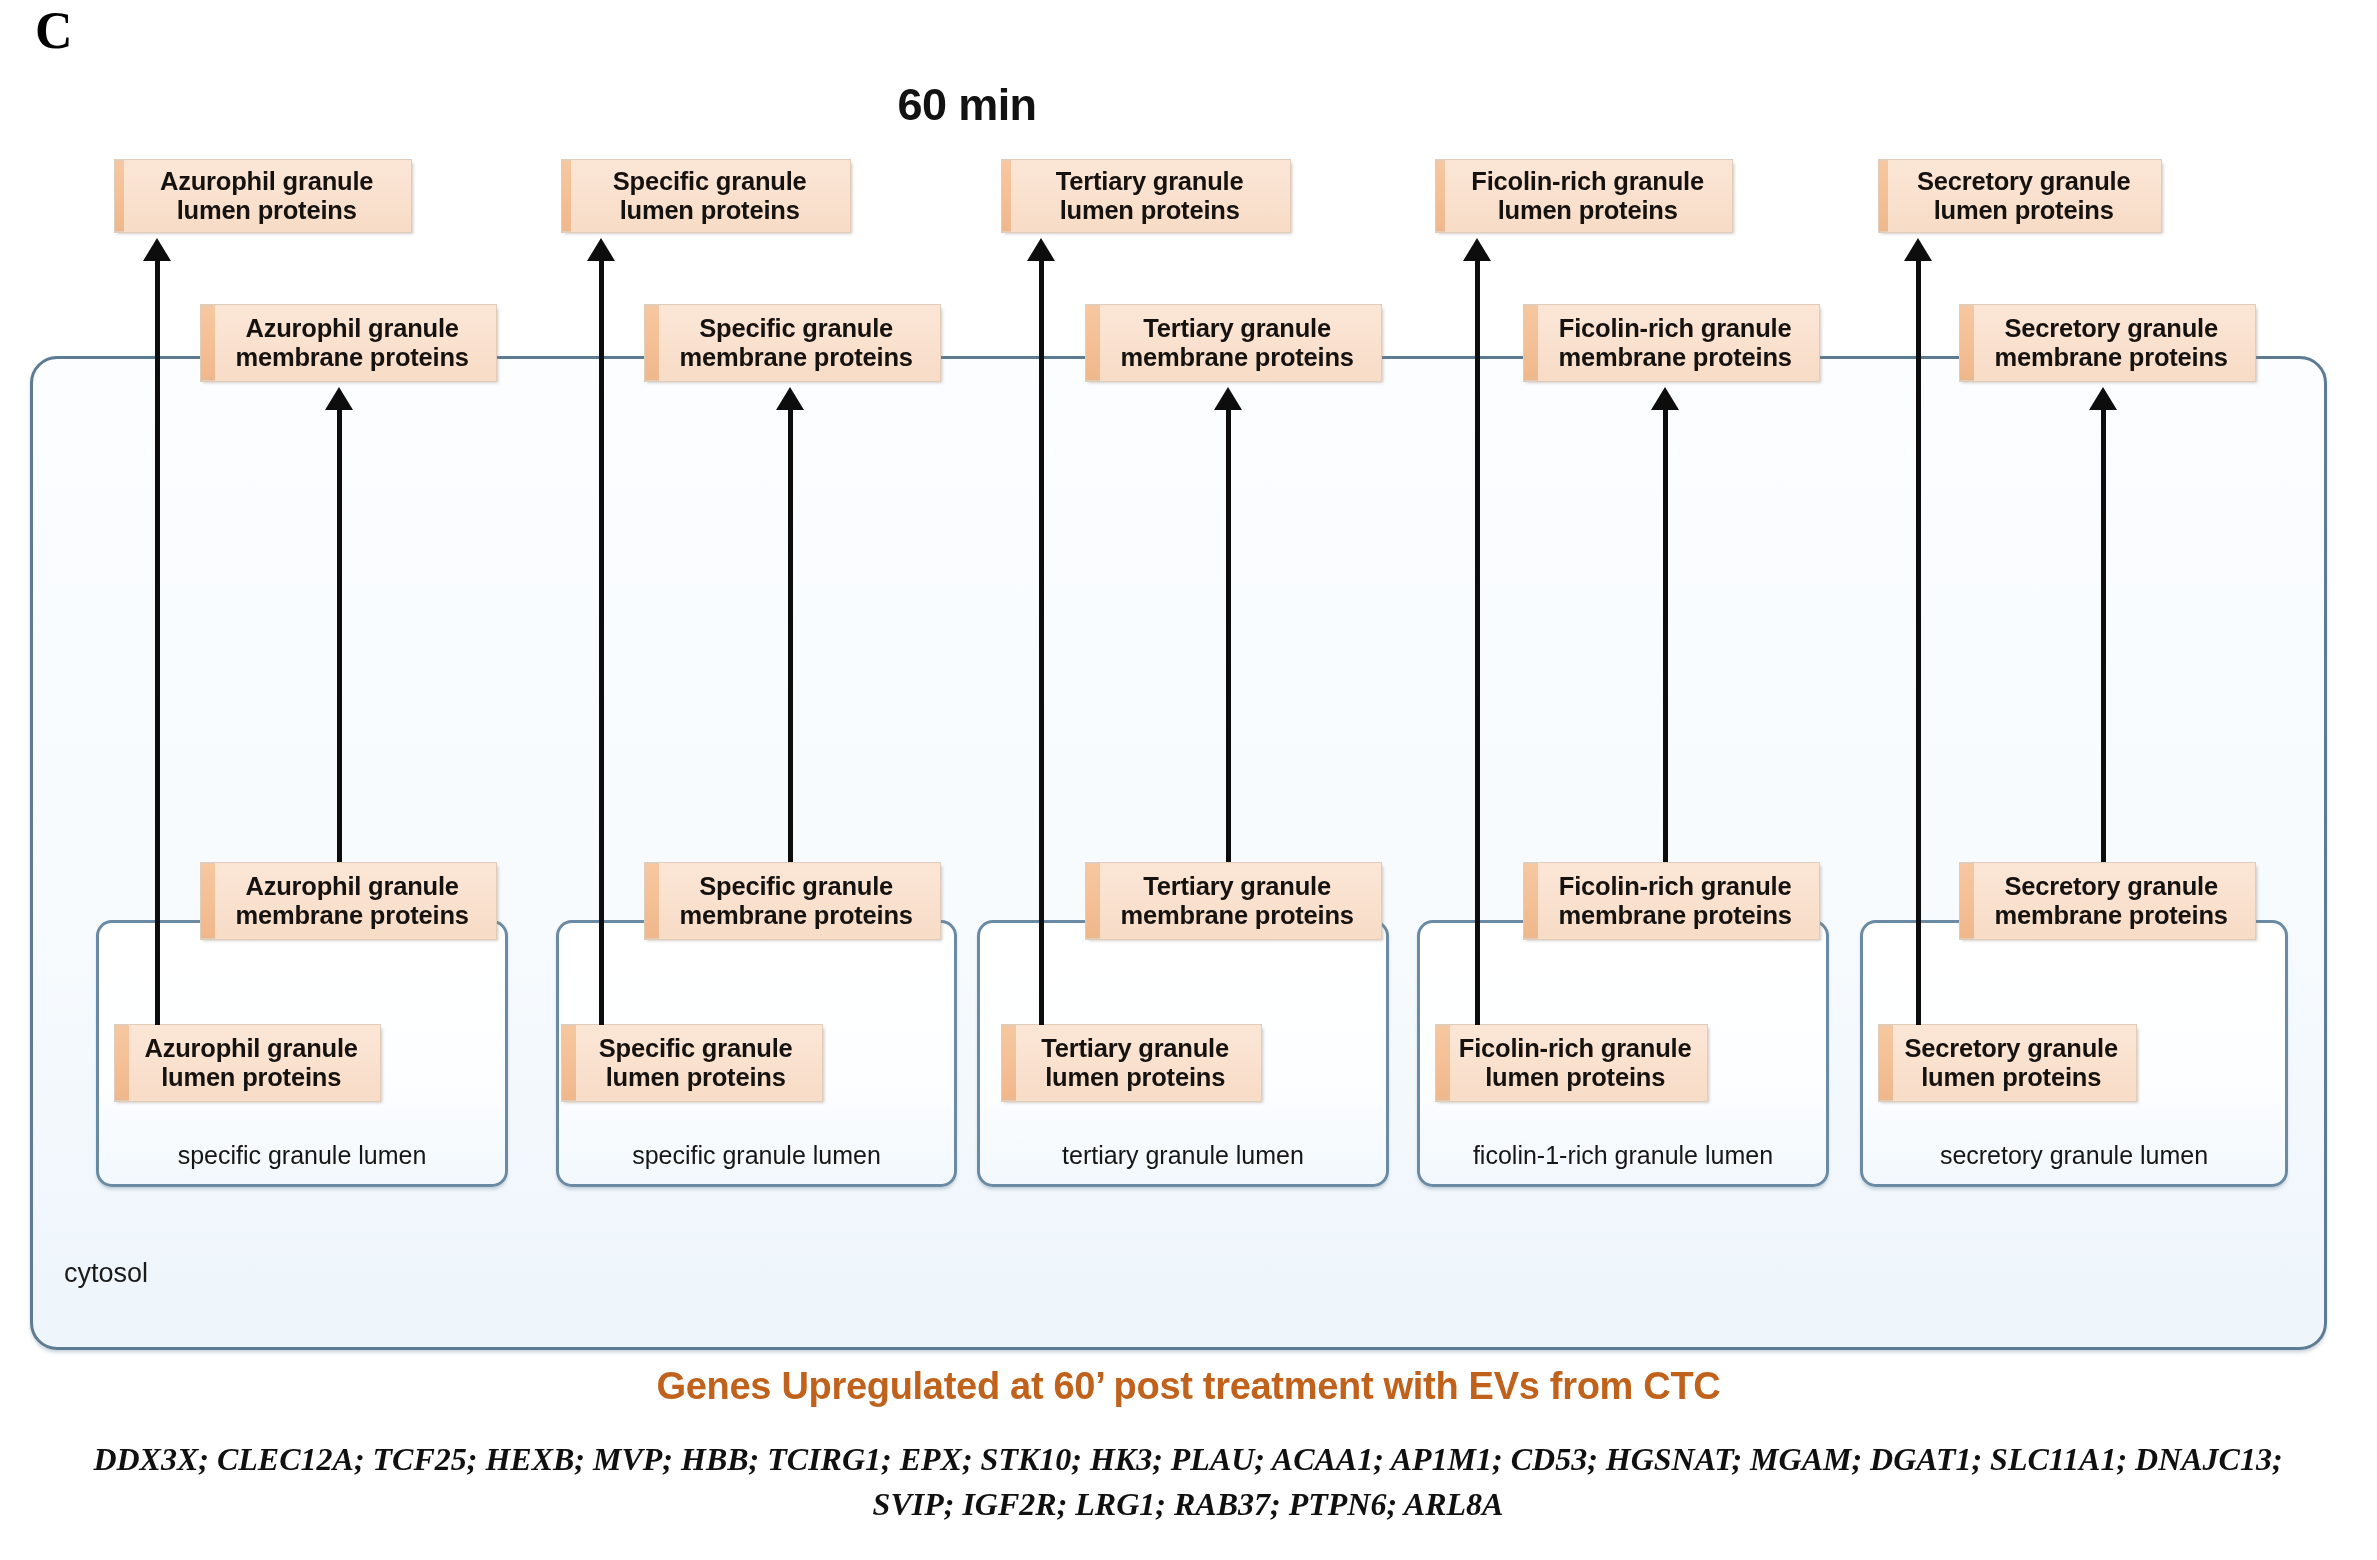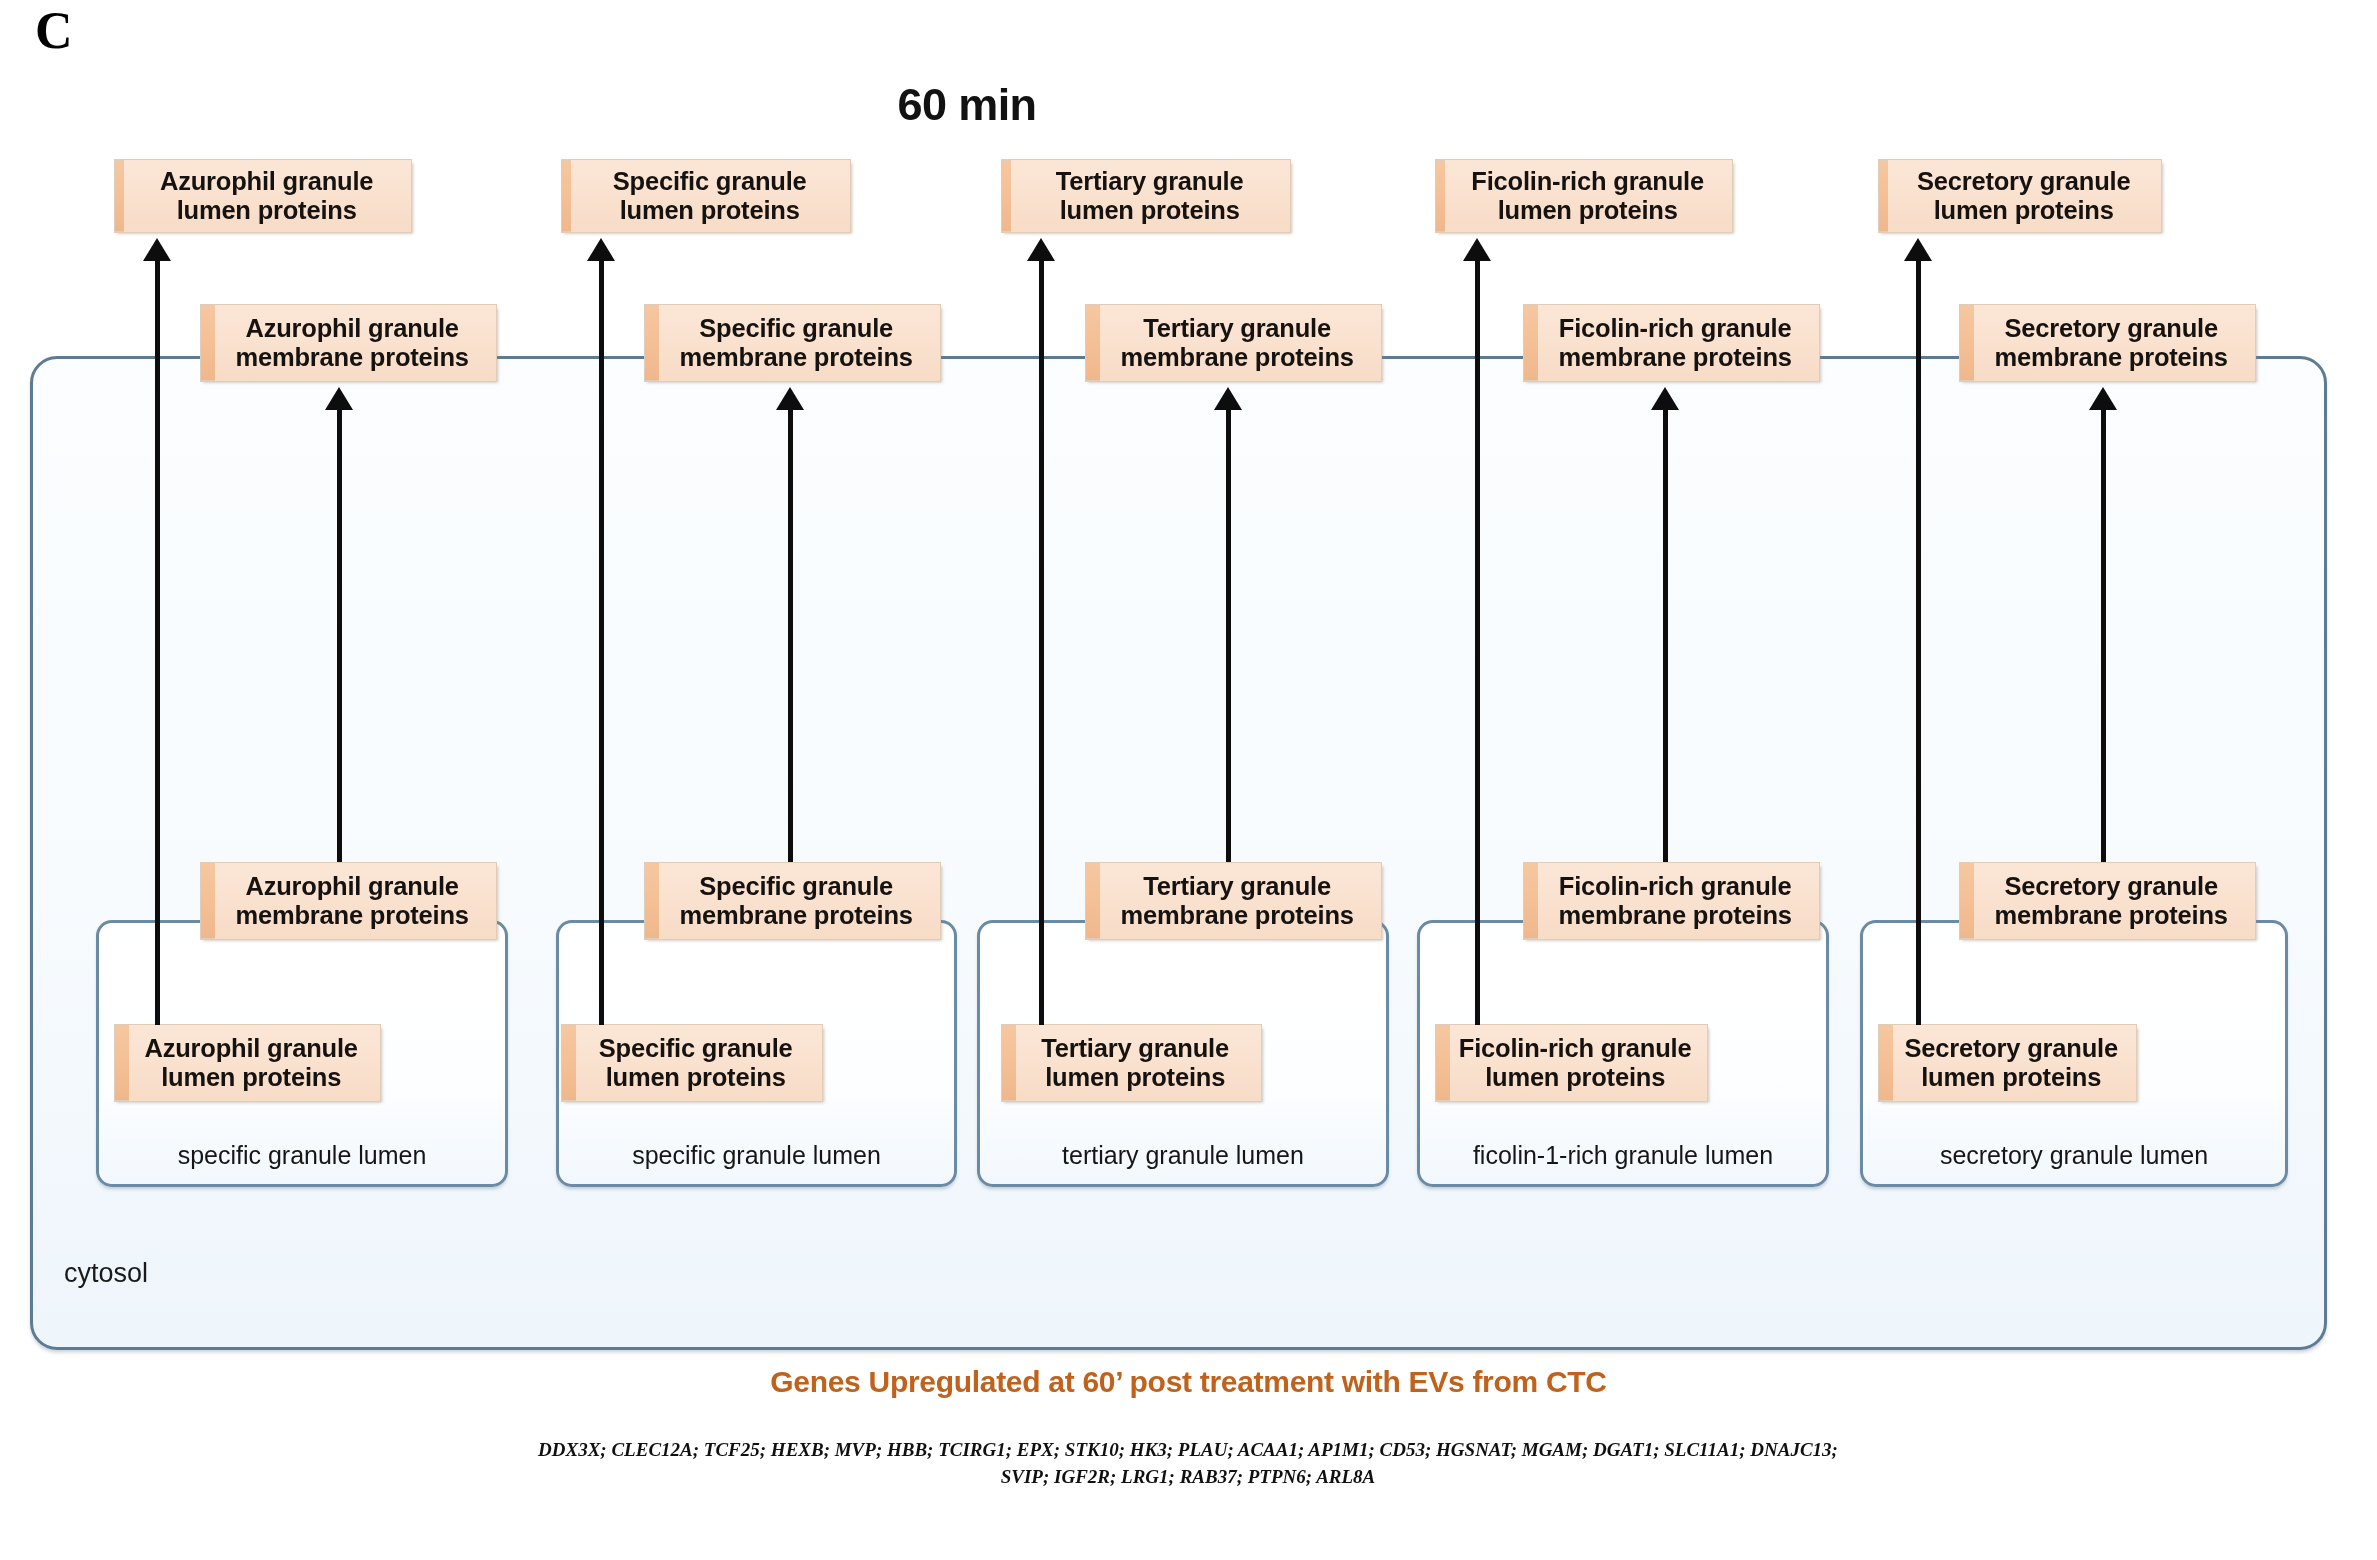--- a/index.html
+++ b/index.html
@@ -80,30 +80,30 @@
     transform:translateX(-50%);
     width:0;height:0;
     border-left:14px solid transparent;
     border-right:14px solid transparent;
     border-bottom:23px solid #0d0d0d;
   }
 
   
   .genes-caption{
     position:absolute;left:0;top:1365px;width:2377px;text-align:center;
-    font-size:30px;font-weight:700;color:#c0621c;
+    font-size:38px;font-weight:700;color:#c0621c;
     font-family:"Liberation Sans", sans-serif;
     letter-spacing:-0.3px;
   }
   .genes-list{
     position:absolute;left:48px;top:1437px;width:2280px;
     text-align:center;
     font-family:"Liberation Serif", serif;
     font-style:italic;font-weight:700;
-    font-size:19px;color:#101010;line-height:1.42;
+    font-size:32px;color:#101010;line-height:1.42;
   }
 </style>
 </head>
 <body>
 
 <div id="stage">
 
   <div class="panel-letter">C</div>
 
   <div class="time-title"><span>60 min</span></div>

